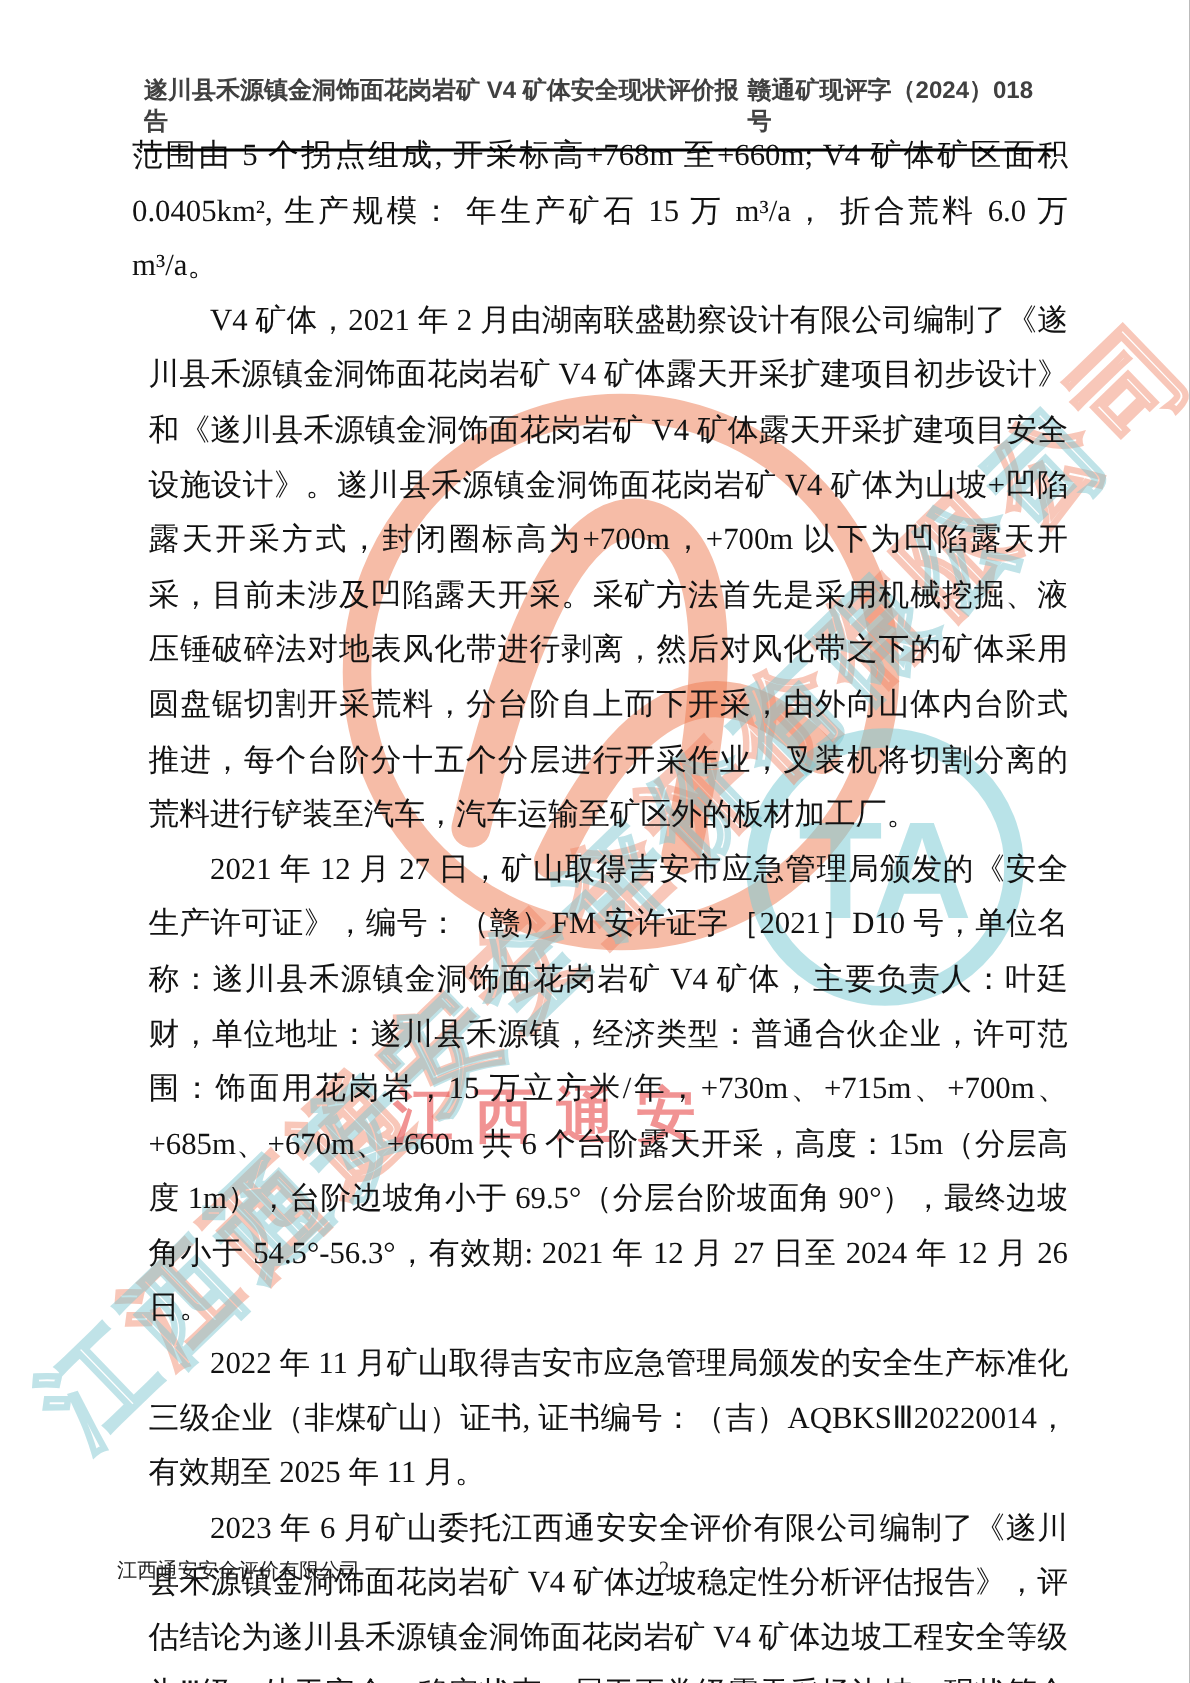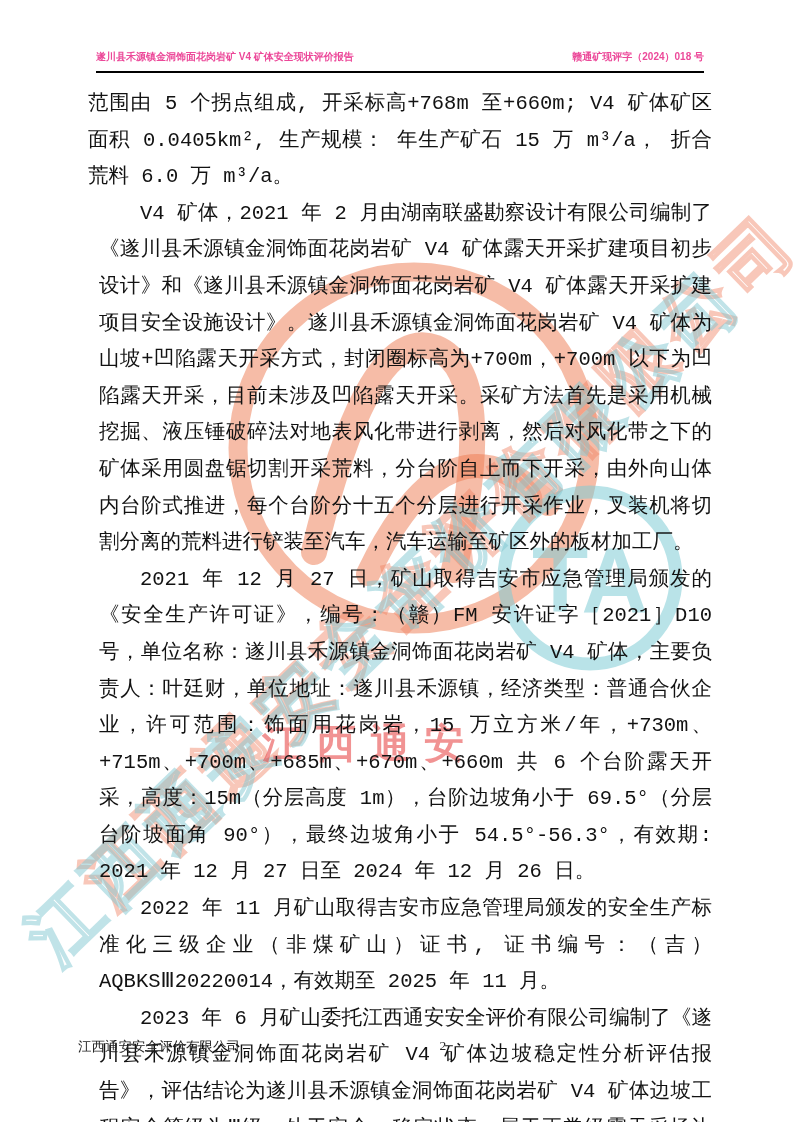--- a/index.html
+++ b/index.html
@@ -10,35 +10,35 @@
     background:#ffffff;
     overflow:hidden;
     font-family:"Liberation Serif", serif;
   }
   
   .header{
     position:absolute;
     left:96px;top:50px;width:608px;
     display:flex;justify-content:space-between;align-items:flex-end;
     font-family:"Liberation Sans", sans-serif;
-    font-size:10px;font-weight:bold;color:#ec4899;
+    font-size:16px;font-weight:bold;color:#404040;
     padding-bottom:7px;
     border-bottom:2.5px solid #000;
     z-index:2;
   }
   
   .content{
     position:absolute;
     left:88px;top:86px;width:624px;
     font-size:20.5px;line-height:36.6px;
     color:#121212;
     text-align:justify;
     z-index:1;
   }
-  .content p{margin:0;padding:0;font-family:Liberation Mono, monospace;}
+  .content p{margin:0;padding:0;}
   .content p.indent{text-indent:2em;margin-left:11px;}
   
   .footer{
     position:absolute;
     left:78px;top:1038px;width:634px;height:20px;
     font-size:13.5px;color:#222;
     font-family:"Liberation Sans", sans-serif;
     z-index:2;
   }
   .footer .company{position:absolute;left:0;top:0;}

